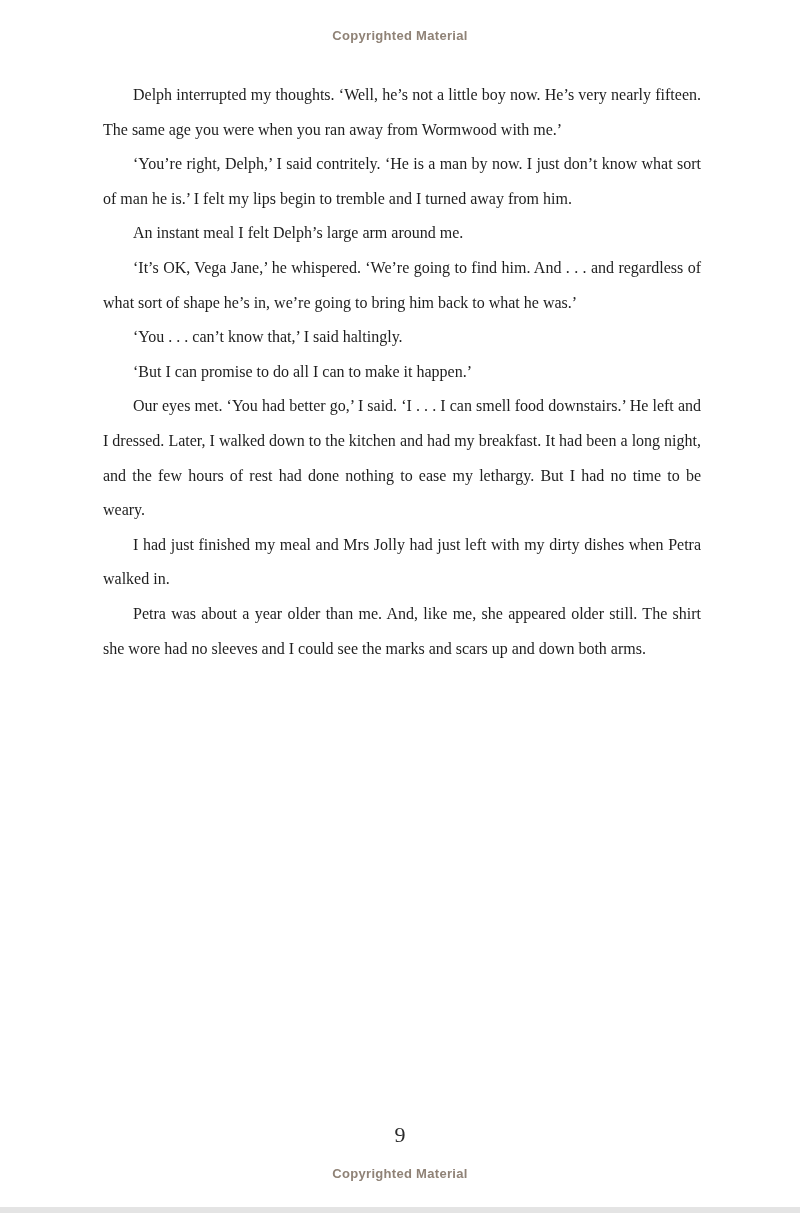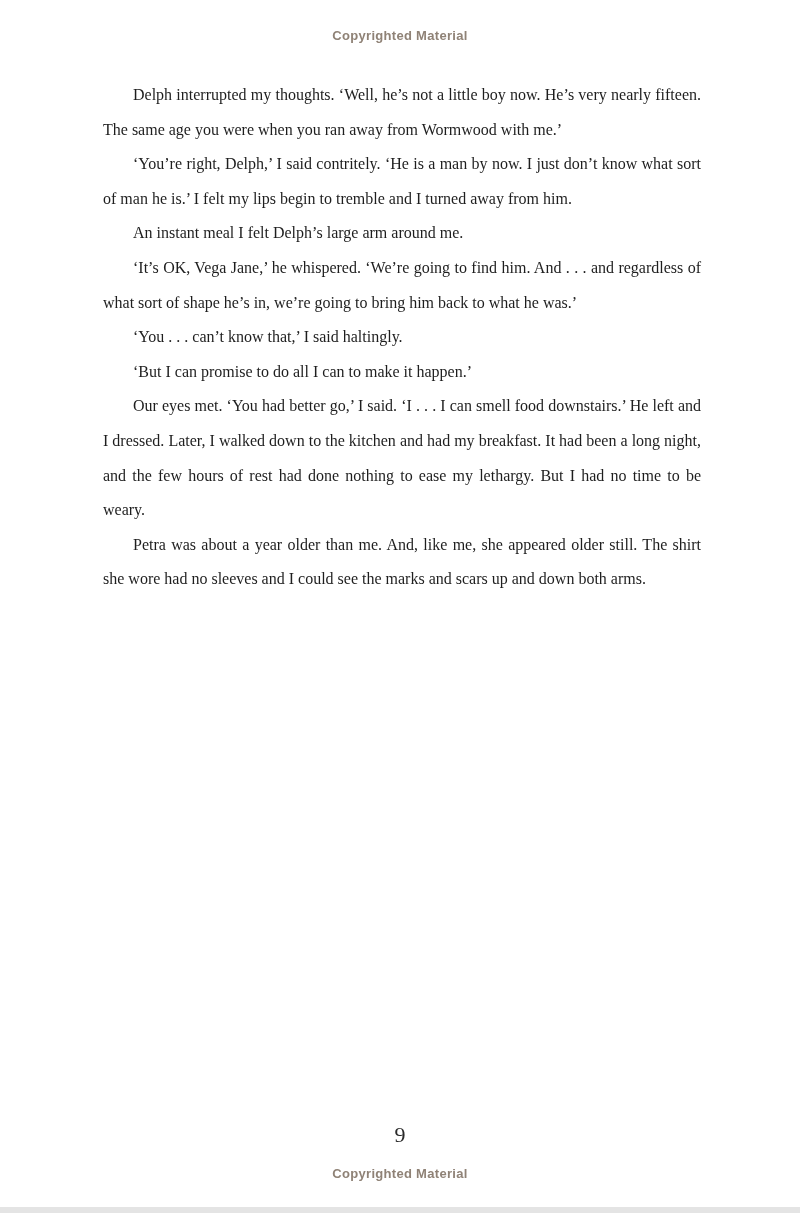--- a/index.html
+++ b/index.html
@@ -73,20 +73,21 @@
   <div class="copyright copyright-top">Copyrighted Material</div>
 
   <div class="body-text">
       <p class="para"><span>Delph interrupted my thoughts. ‘Well, he’s not a little boy now. He’s very nearly fifteen. The same age you were when you ran away from Wormwood with me.’</span></p>
       <p class="para"><span>‘You’re right, Delph,’ I said contritely. ‘He is a man by now. I just don’t know what sort of man he is.’ I felt my lips begin to tremble and I turned away from him.</span></p>
       <p class="para"><span>An instant meal I felt Delph’s large arm around me.</span></p>
       <p class="para"><span>‘It’s OK, Vega Jane,’ he whispered. ‘We’re going to find him. And . . . and regardless of what sort of shape he’s in, we’re going to bring him back to what he was.’</span></p>
       <p class="para"><span>‘You . . . can’t know that,’ I said haltingly.</span></p>
       <p class="para"><span>‘But I can promise to do all I can to make it happen.’</span></p>
       <p class="para"><span>Our eyes met. ‘You had better go,’ I said. ‘I . . . I can smell food downstairs.’ He left and I dressed. Later, I walked down to the kitchen and had my breakfast. It had been a long night, and the few hours of rest had done nothing to ease my lethargy. But I had no time to be weary.</span></p>
+      <p class="para"><span>I had just finished my meal and Mrs Jolly had just left with my dirty dishes when Petra walked in.</span></p>
       <p class="para"><span>Petra was about a year older than me. And, like me, she appeared older still. The shirt she wore had no sleeves and I could see the marks and scars up and down both arms.</span></p>
     </div>
 
   <div class="page-number">9</div>
 
   <div class="copyright copyright-bottom">Copyrighted Material</div>
 
   <div class="bottom-edge"></div>
 
 </div>

